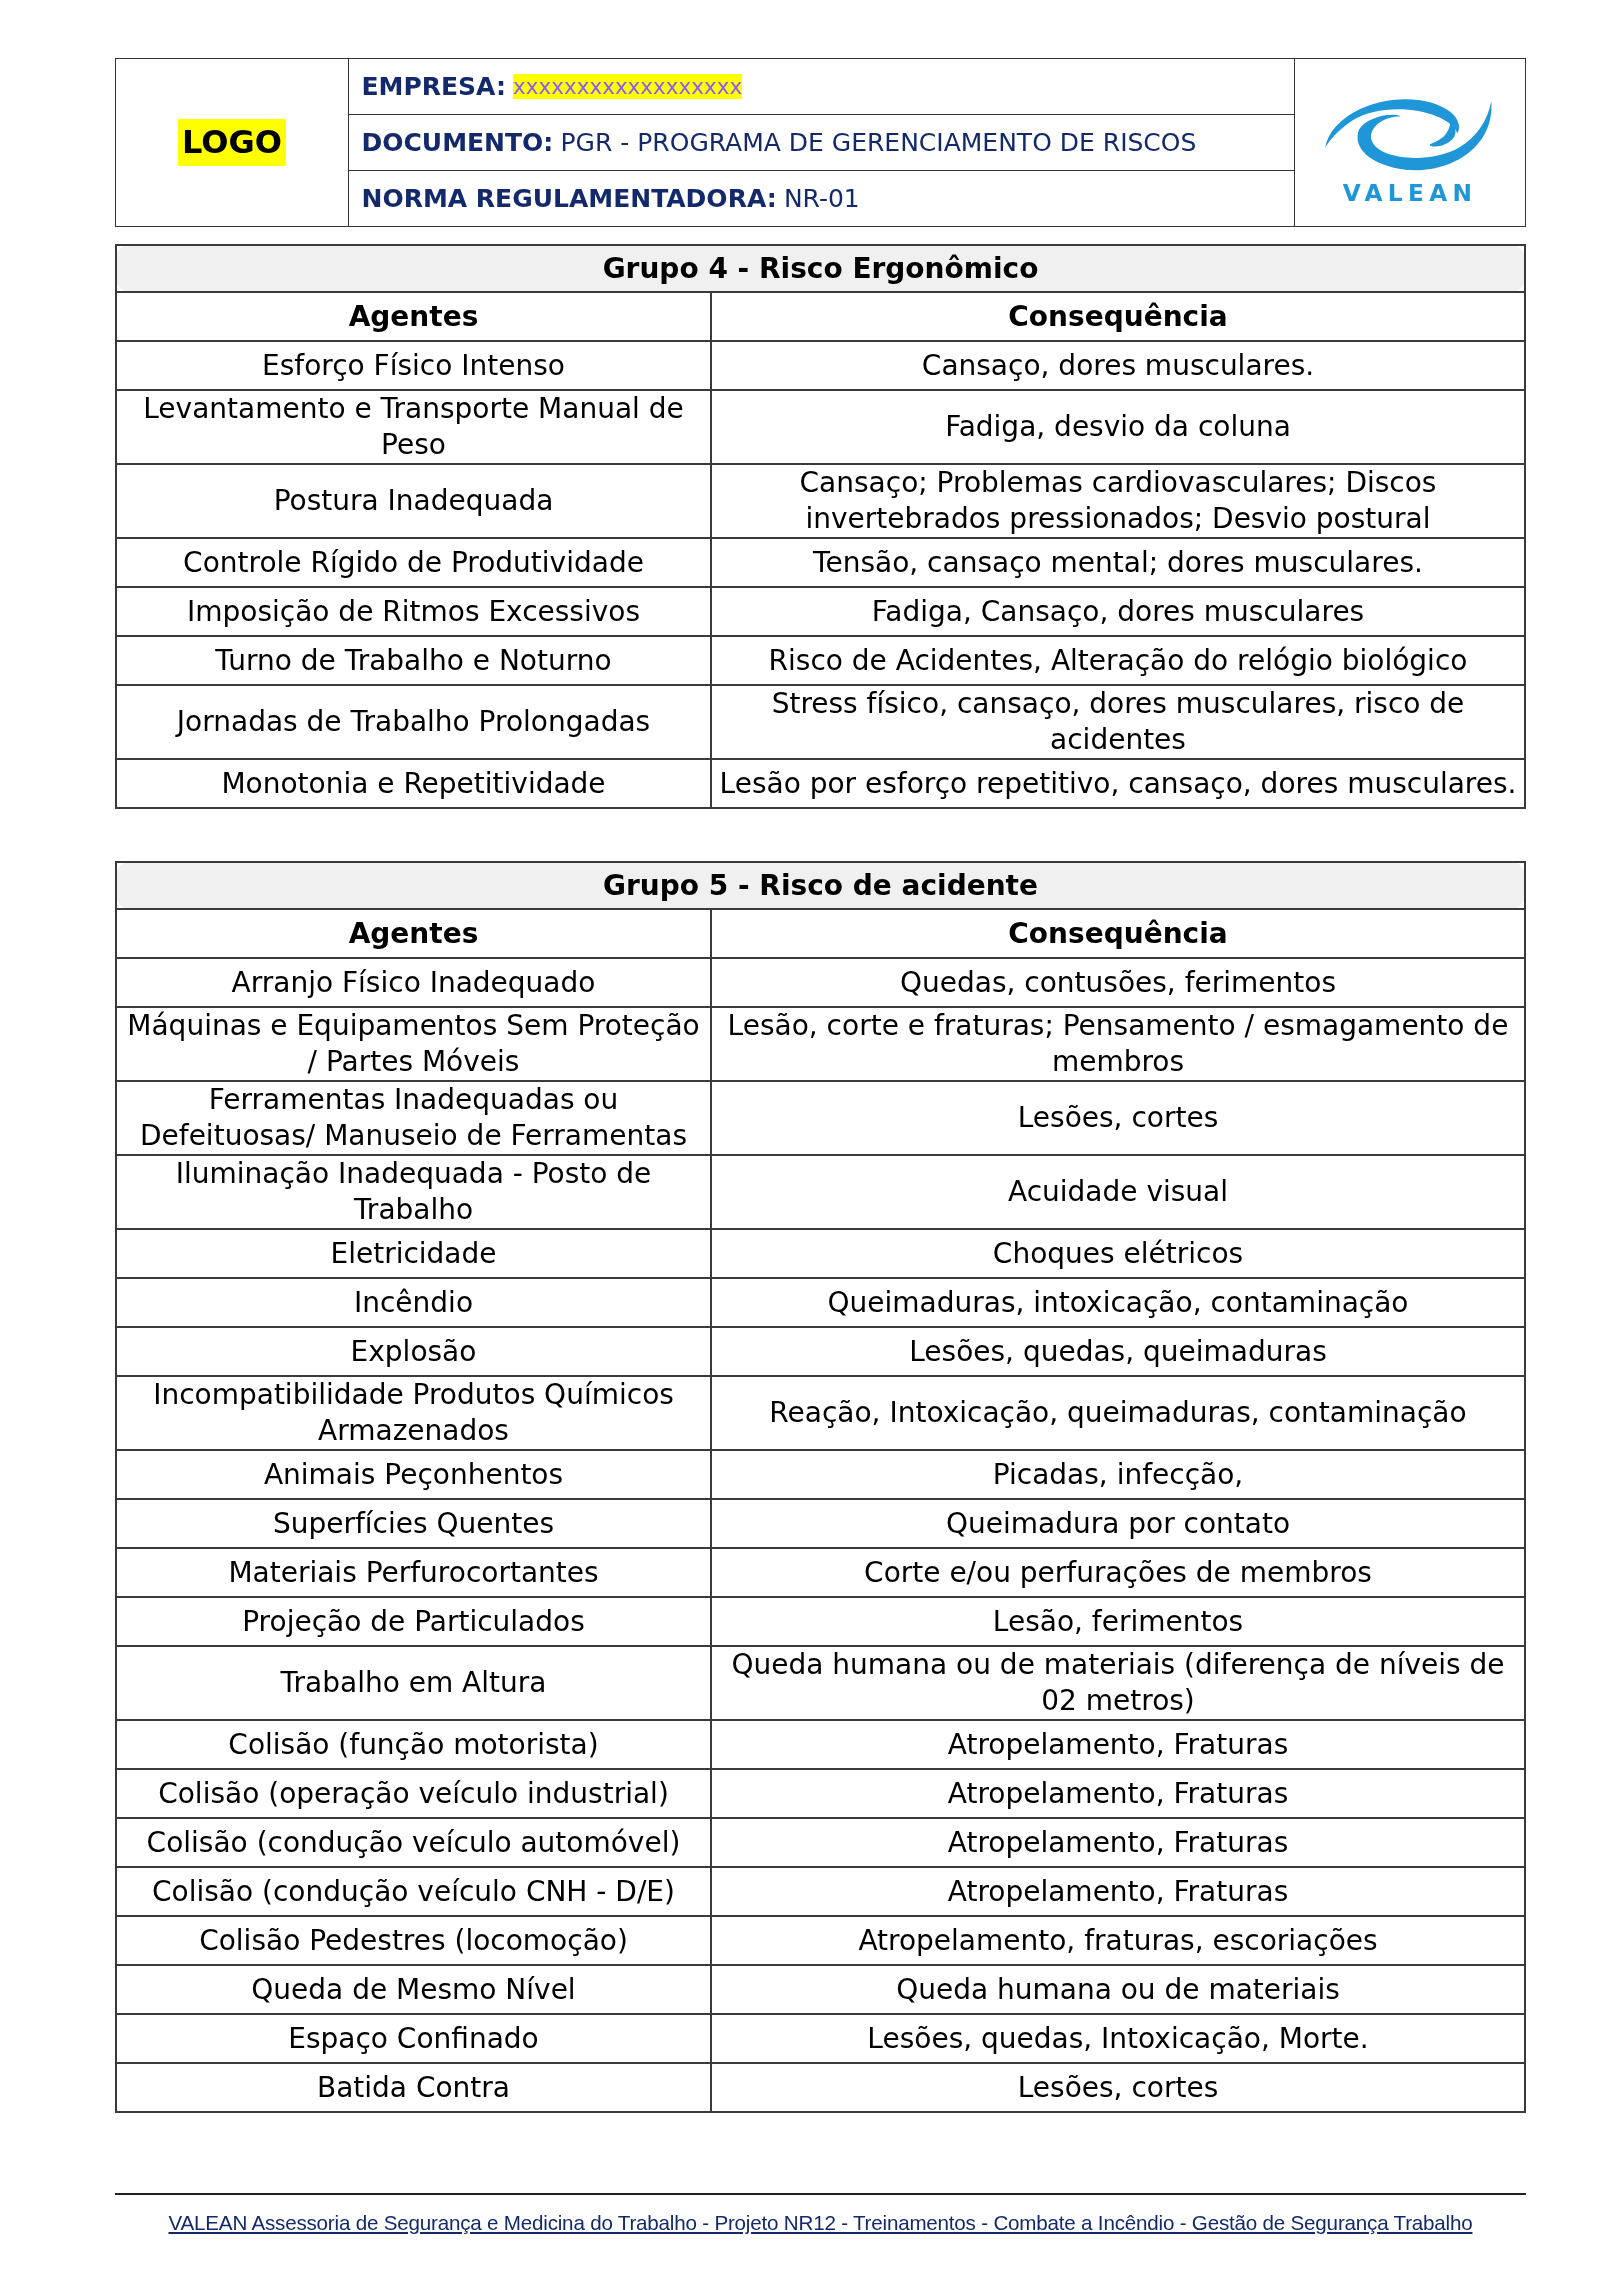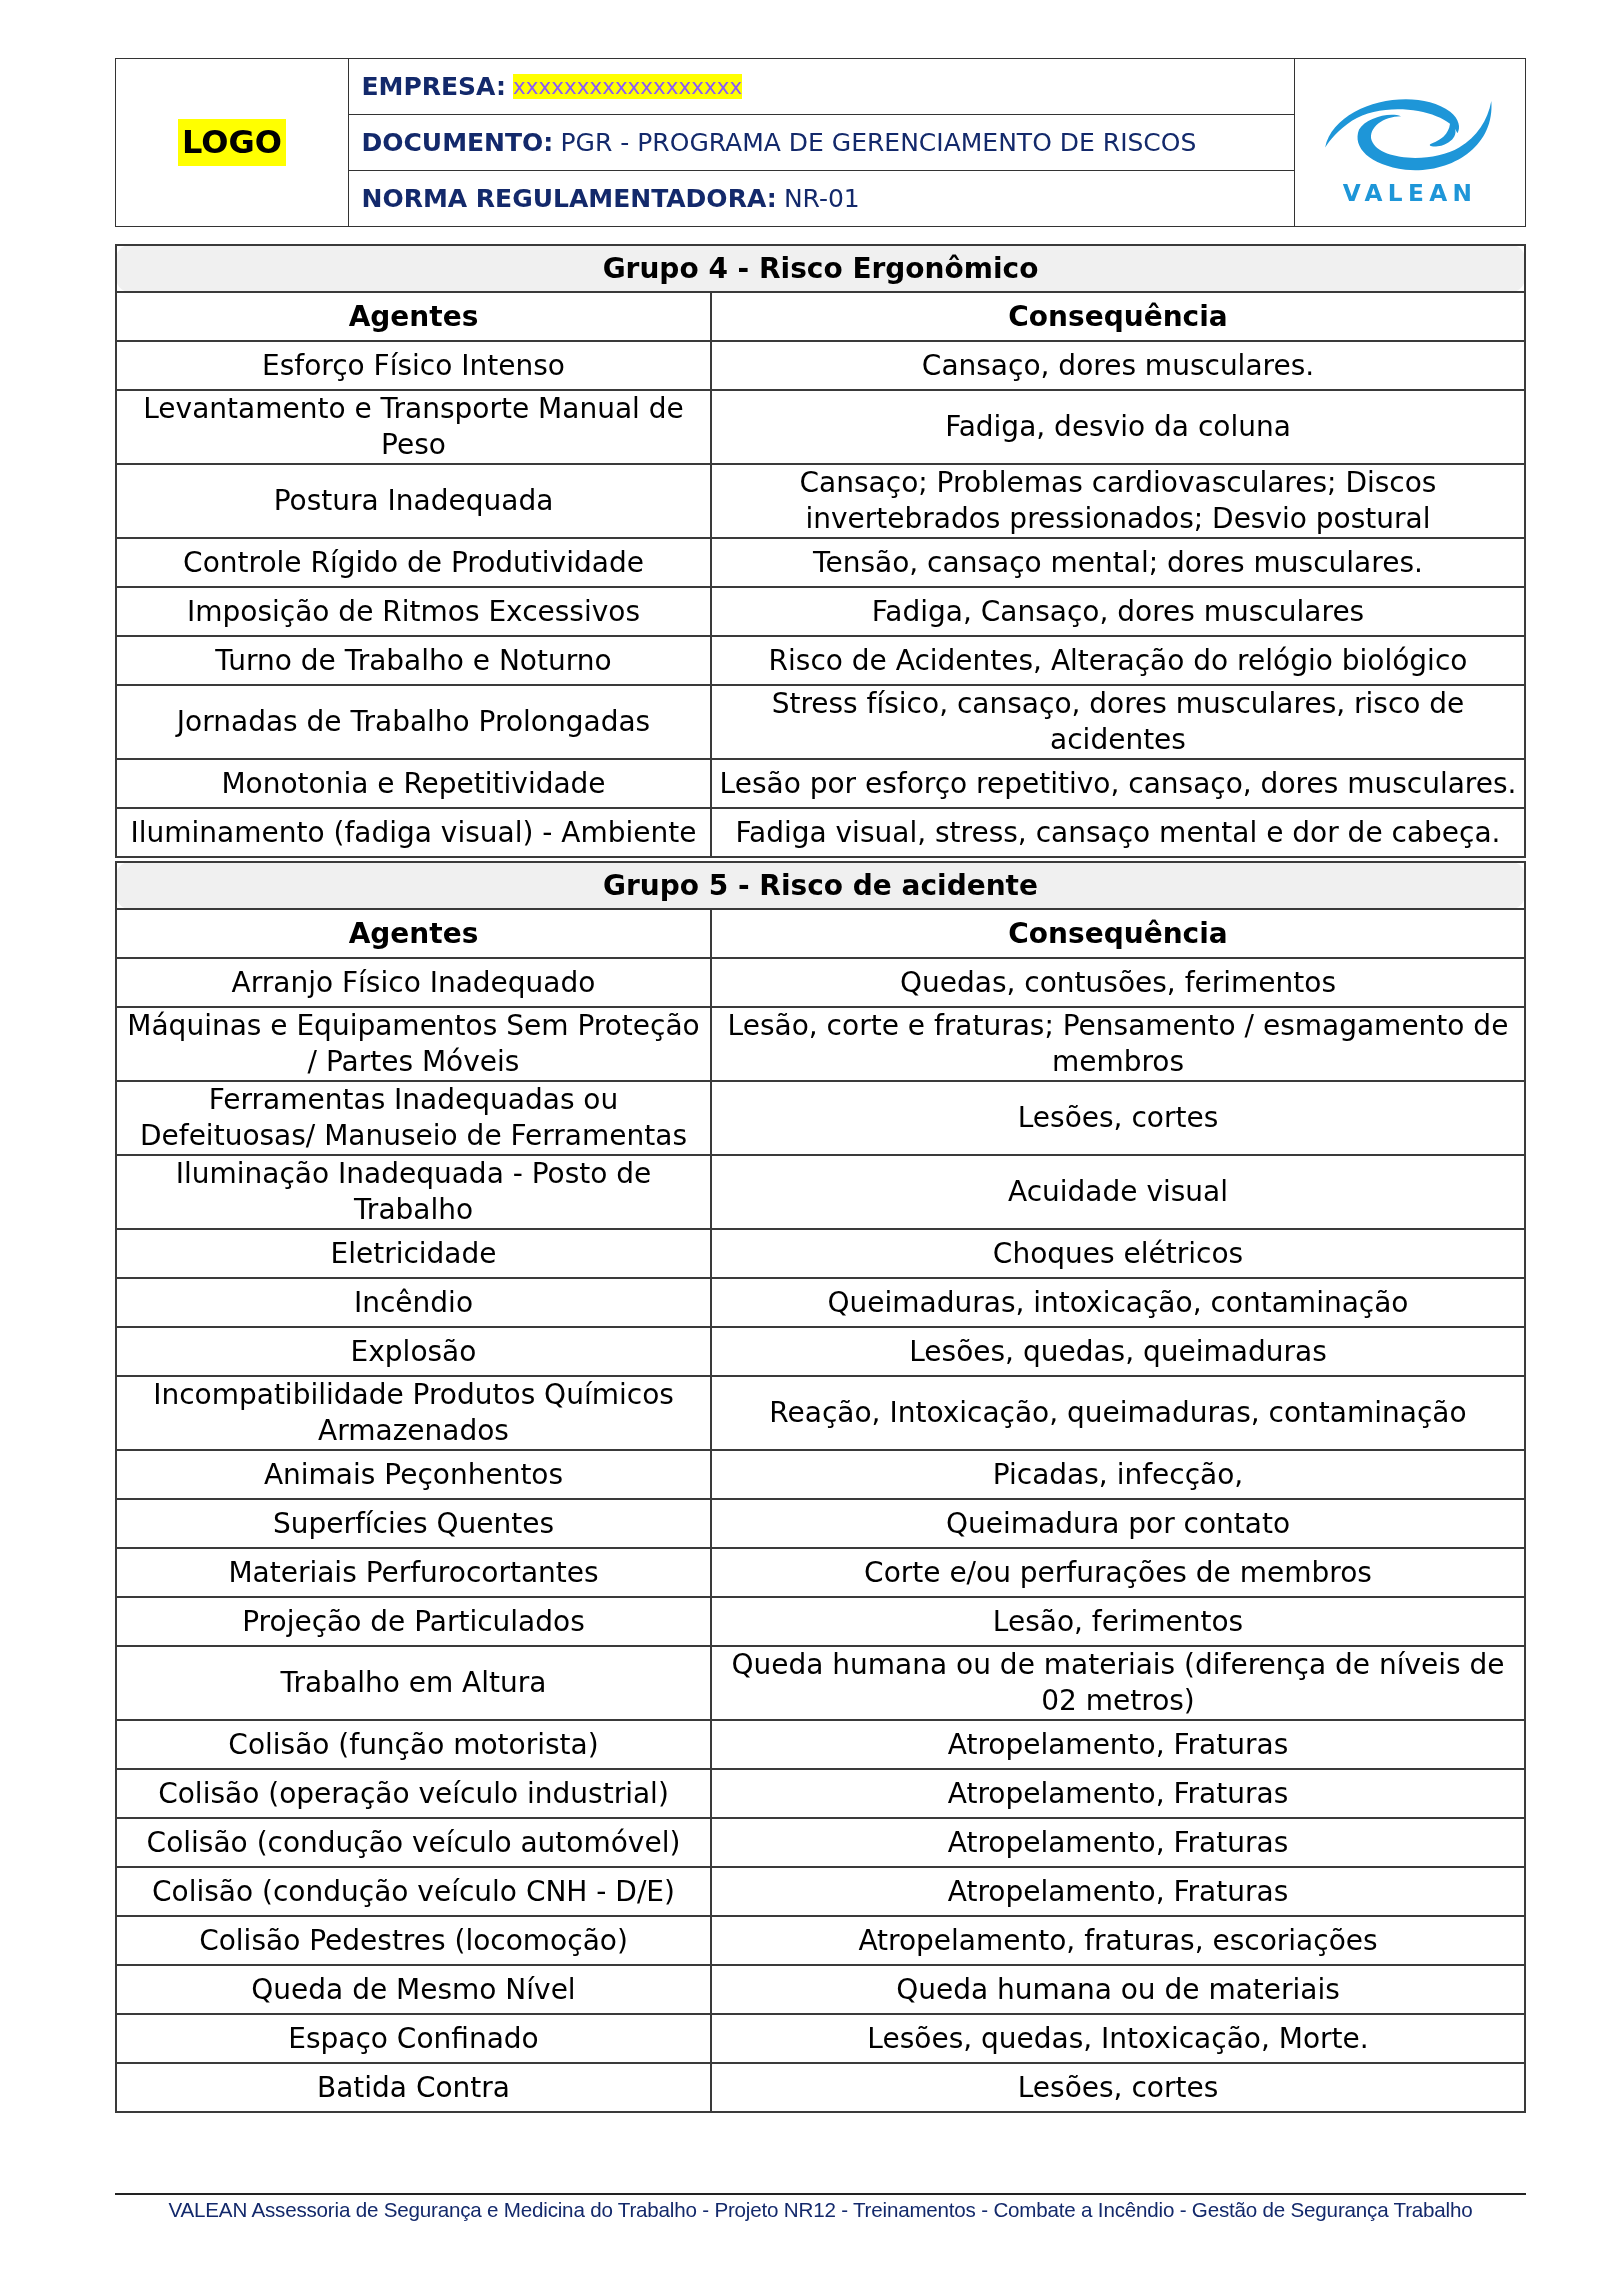--- a/index.html
+++ b/index.html
@@ -39,22 +39,22 @@
     font-size: 28px; line-height: 36px; padding: 0 5.4px; font-weight: normal;
   }
   .tbl .title-cell { background: #f0f0f0; font-weight: bold; height: 45px; border-radius: 14px; }
   .tbl .colhead { font-weight: bold; height: 47px; }
   .tbl tr.single td { height: 47px; }
   .tbl tr.double td { height: 70px; }
   .col-a { width: 595px; }
 
   .footer {
     position: absolute; left: 115px; top: 2193px; width: 1411px;
-    border-top: 2.7px solid #222; padding-top: 1px;
-    font-family: "Liberation Sans", sans-serif; color: #13296b; font-size: 20.6px;
+    border-top: 2.7px solid #222; padding-top: 14px;
+    font-family: "Liberation Sans", sans-serif; color: #13296b; font-size: 20.6px; text-decoration: underline;
   }
   .footer .l1 { text-align: center; line-height: 27px; letter-spacing: -0.2px; }
   .footer .l2 { display: flex; justify-content: flex-end; line-height: 27px; }
   .footer .addr { flex: 1; text-align: center; padding-left: 36px; }
   .footer .page { width: 54px; text-align: right; padding-right: 12.5px; }
 </style>
 </head>
 <body>
 
 <div class="hdr">
@@ -123,24 +123,20 @@
     <td>Risco de Acidentes, Alteração do relógio biológico</td>
   </tr>
   <tr class="single">
     <td>Jornadas de Trabalho Prolongadas</td>
     <td>Stress físico, cansaço, dores musculares, risco de acidentes</td>
   </tr>
   <tr class="single">
     <td>Monotonia e Repetitividade</td>
     <td>Lesão por esforço repetitivo, cansaço, dores musculares.</td>
   </tr>
-  <tr class="single">
-    <td>Iluminamento (fadiga visual) - Ambiente</td>
-    <td>Fadiga visual, stress, cansaço mental e dor de cabeça.</td>
-  </tr>
 </tbody>
   </table>
 
 <table class="tbl" style="top:861px;">
   <colgroup>
       <col class="col-a">
       <col>
     </colgroup>
   <tbody>
       <tr>

